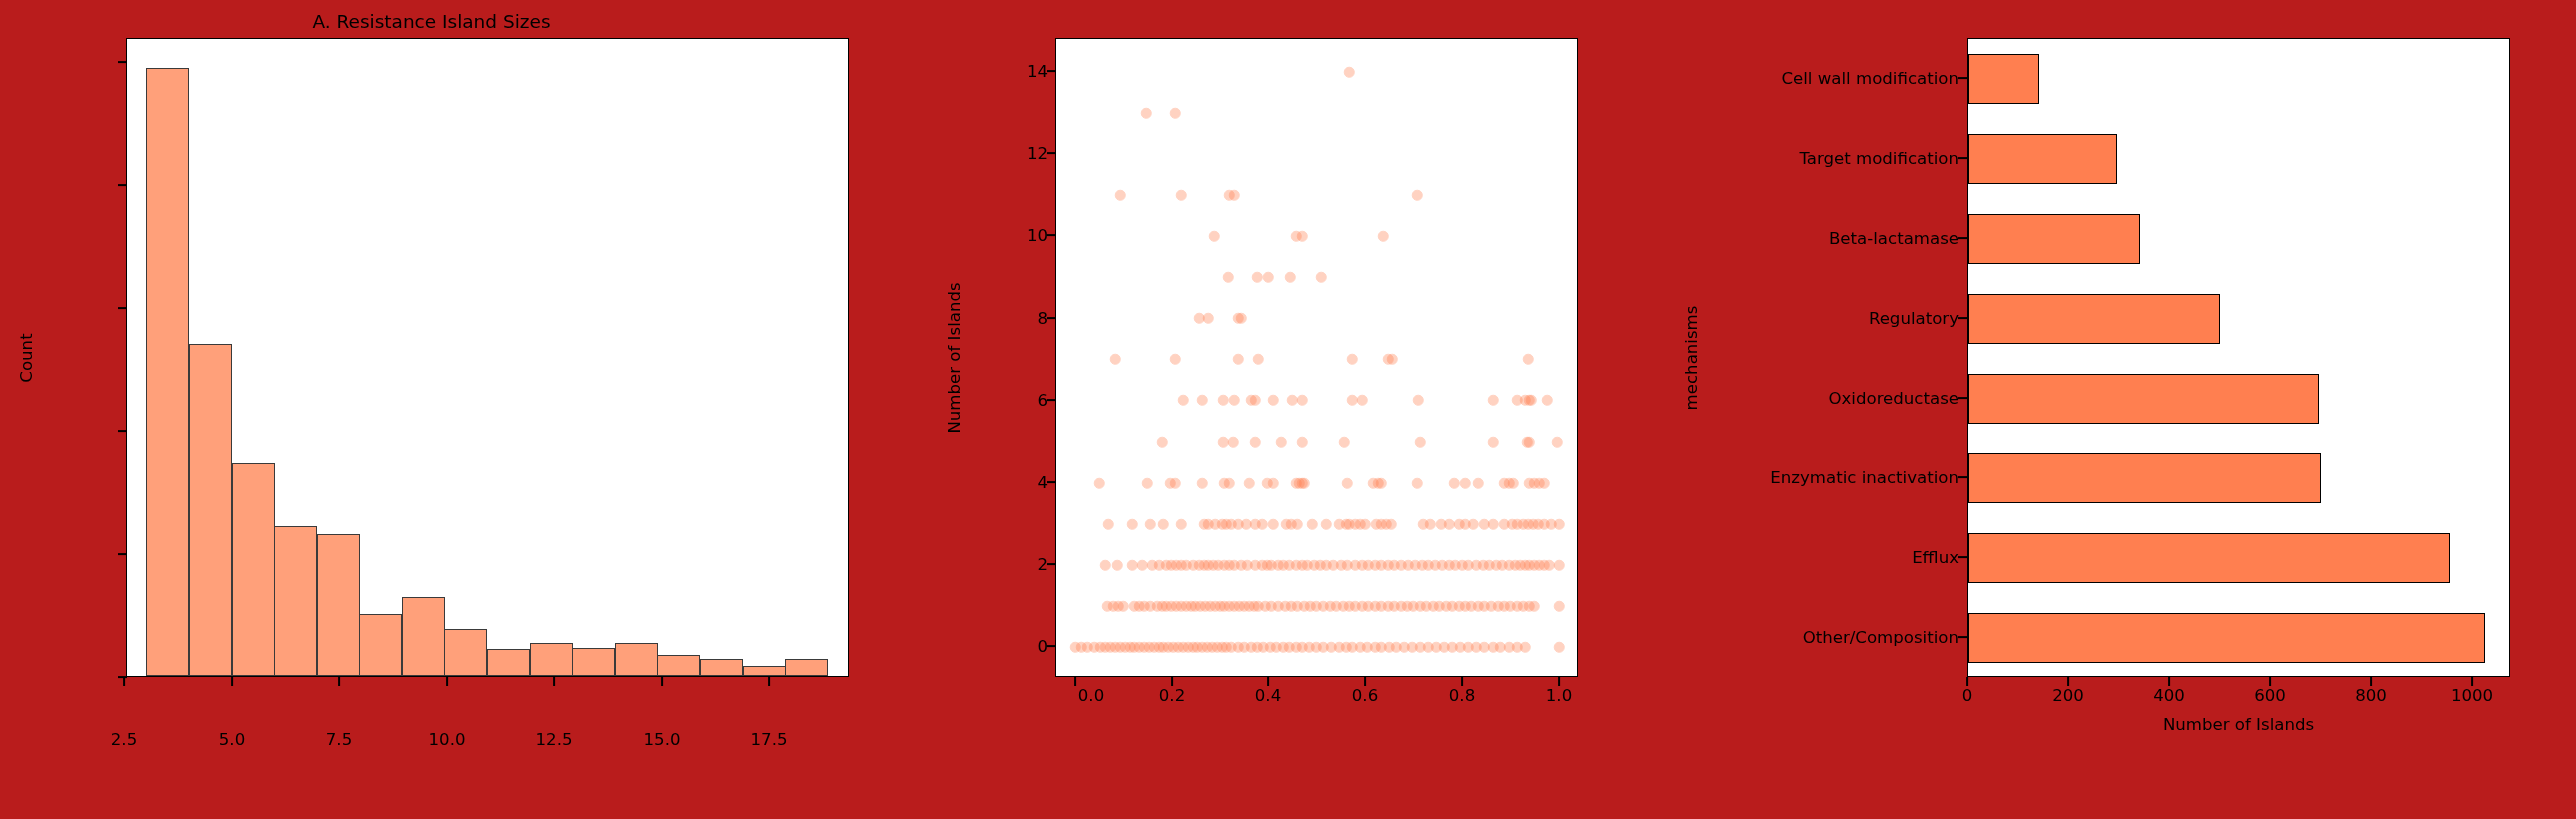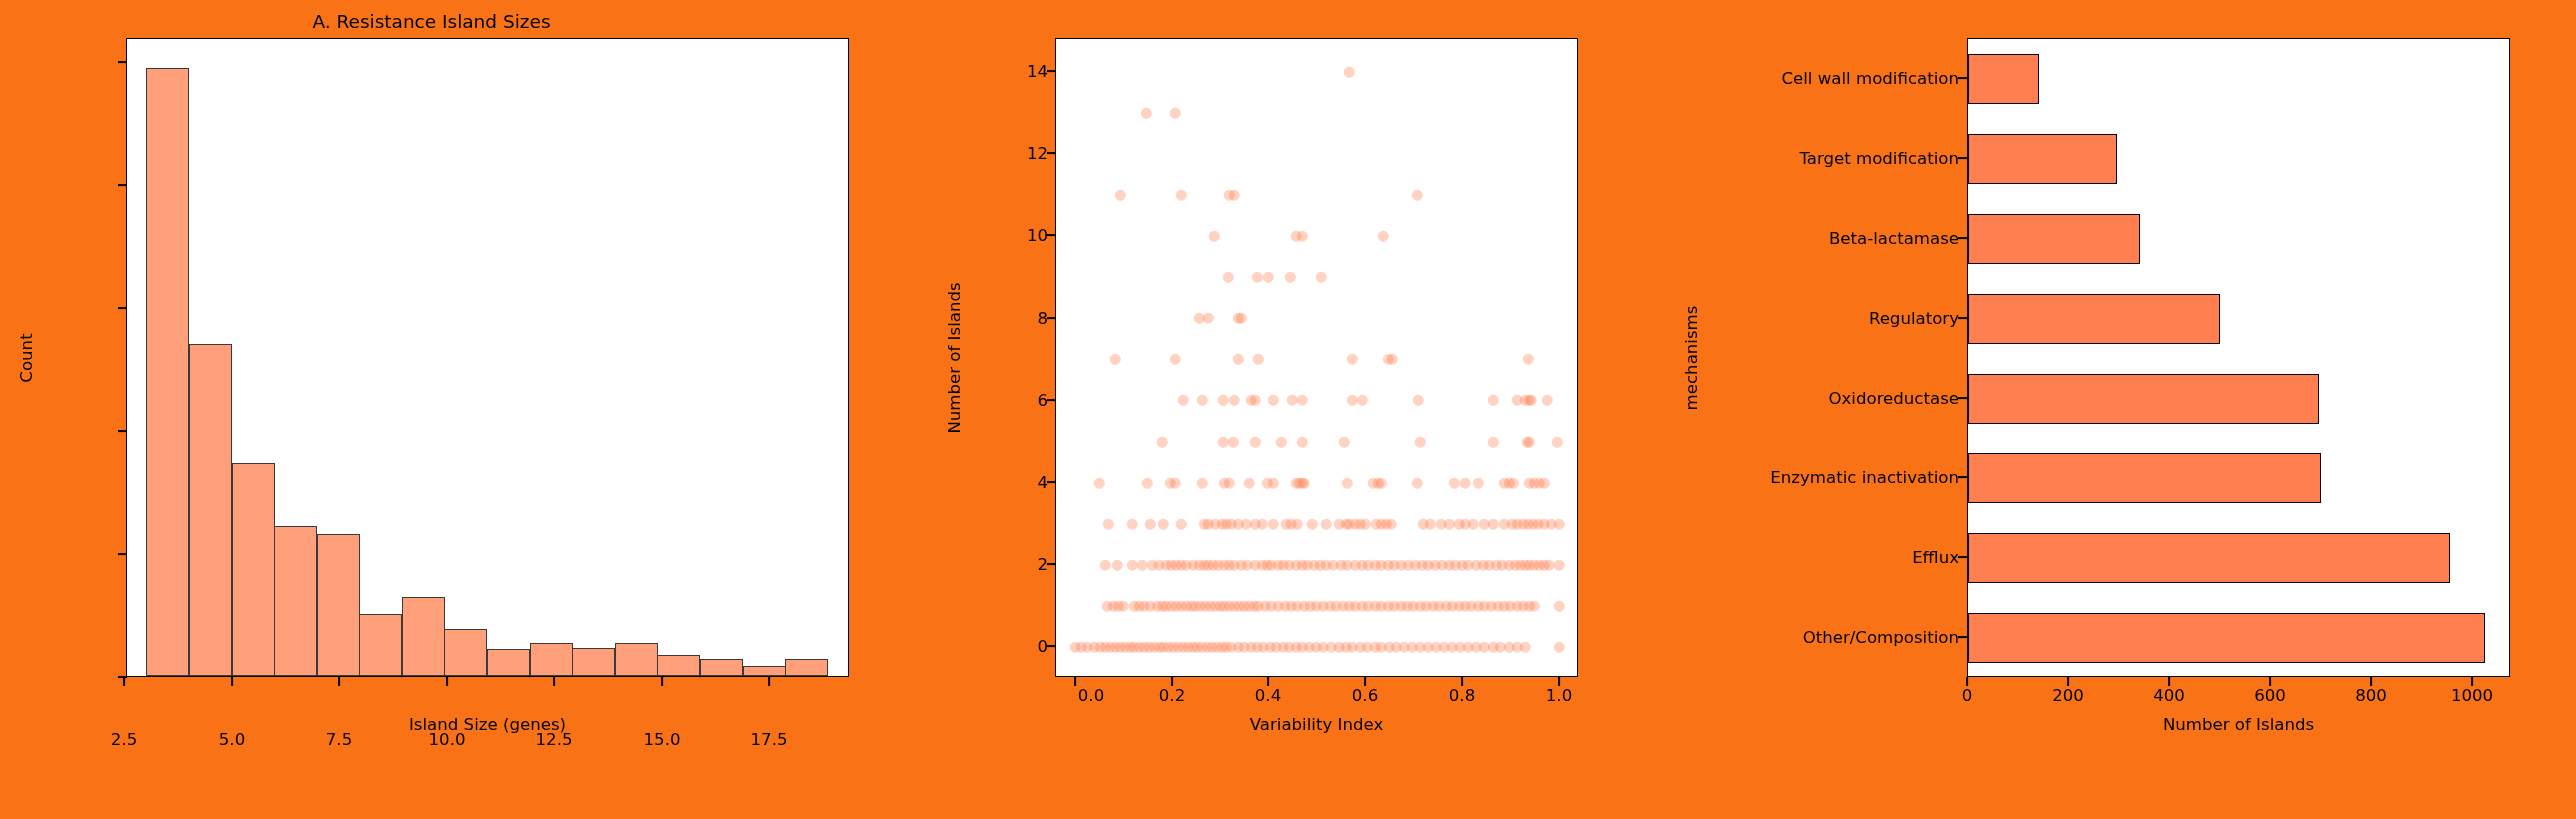--- a/index.html
+++ b/index.html
@@ -1,17 +1,17 @@
 <!DOCTYPE html>
 <html style="font-size:10px"><head>
 <meta charset="utf-8">
 <style>
   html,body{margin:0;padding:0;background:#ffffff;}
   body{width:2576px;height:819px;font-family:"DejaVu Sans",sans-serif;color:#000;}
-  .figure{position:relative;width:2576px;height:819px;background:#f97316;}
+  .figure{position:relative;width:2576px;height:819px;background:#b91c1c;}
 
   .panel{position:absolute;top:0;height:819px;}
   .panel-a{left:0;width:863px;}
   .panel-b{left:863px;width:808px;}
   .panel-c{left:1671px;width:905px;}
 
   .title{position:absolute;left:0;right:0;text-align:center;font-size:18.5px;color:#000;font-weight:400;white-space:nowrap;}
 
   .axes{position:absolute;border:1.8px solid #000;box-sizing:border-box;background:#fff;}
 
@@ -50,21 +50,20 @@
   .ylabel-c{position:absolute;left:20px;top:358px;transform:translate(-50%,-50%) rotate(-90deg);font-size:16.6px;white-space:nowrap;}
 </style>
 </head>
 <body>
 
 <div class="figure">
 
   <div class="panel panel-a">
     <div class="title" style="top:11px;">A. Resistance Island Sizes</div>
     <div class="ylabel-a">Count</div>
-    <div class="xlabel-a">Island Size (genes)</div>
     <div id="ticks-a">
         <div class="ytickmark-a" style="top: 677px;"></div>
         <div class="ytickmark-a" style="top: 554px;"></div>
         <div class="ytickmark-a" style="top: 431px;"></div>
         <div class="ytickmark-a" style="top: 308px;"></div>
         <div class="ytickmark-a" style="top: 185px;"></div>
         <div class="ytickmark-a" style="top: 62px;"></div>
         <div class="xtick-a" style="left: 124px;">2.5</div>
         <div class="xtickmark-a" style="left: 124px;"></div>
         <div class="xtick-a" style="left: 232px;">5.0</div>
@@ -97,21 +96,20 @@
           <div class="hbar" style="left: 530px; width: 43px; height: 21px; background: rgb(255, 160, 122); border-color: rgb(58, 58, 58);"></div>
           <div class="hbar" style="left: 573px; width: 43px; height: 17px; background: rgb(255, 160, 122); border-color: rgb(58, 58, 58);"></div>
           <div class="hbar" style="left: 616px; width: 43px; height: 9.8px; background: rgb(255, 160, 122); border-color: rgb(58, 58, 58);"></div>
           <div class="hbar" style="left: 658px; width: 43px; height: 17px; background: rgb(255, 160, 122); border-color: rgb(58, 58, 58);"></div>
         </div>
     </div>
   </div>
 
   <div class="panel panel-b">
     <div class="ylabel-b">Number of Islands</div>
-    <div class="xlabel-b">Variability Index</div>
     <div id="ticks-b">
         <div class="ytick-b" style="top: 646px;">0</div>
         <div class="ytickmark-b" style="top: 646px;"></div>
         <div class="ytick-b" style="top: 564px;">2</div>
         <div class="ytickmark-b" style="top: 564px;"></div>
         <div class="ytick-b" style="top: 482px;">4</div>
         <div class="ytickmark-b" style="top: 482px;"></div>
         <div class="ytick-b" style="top: 400px;">6</div>
         <div class="ytickmark-b" style="top: 400px;"></div>
         <div class="ytick-b" style="top: 318px;">8</div>

